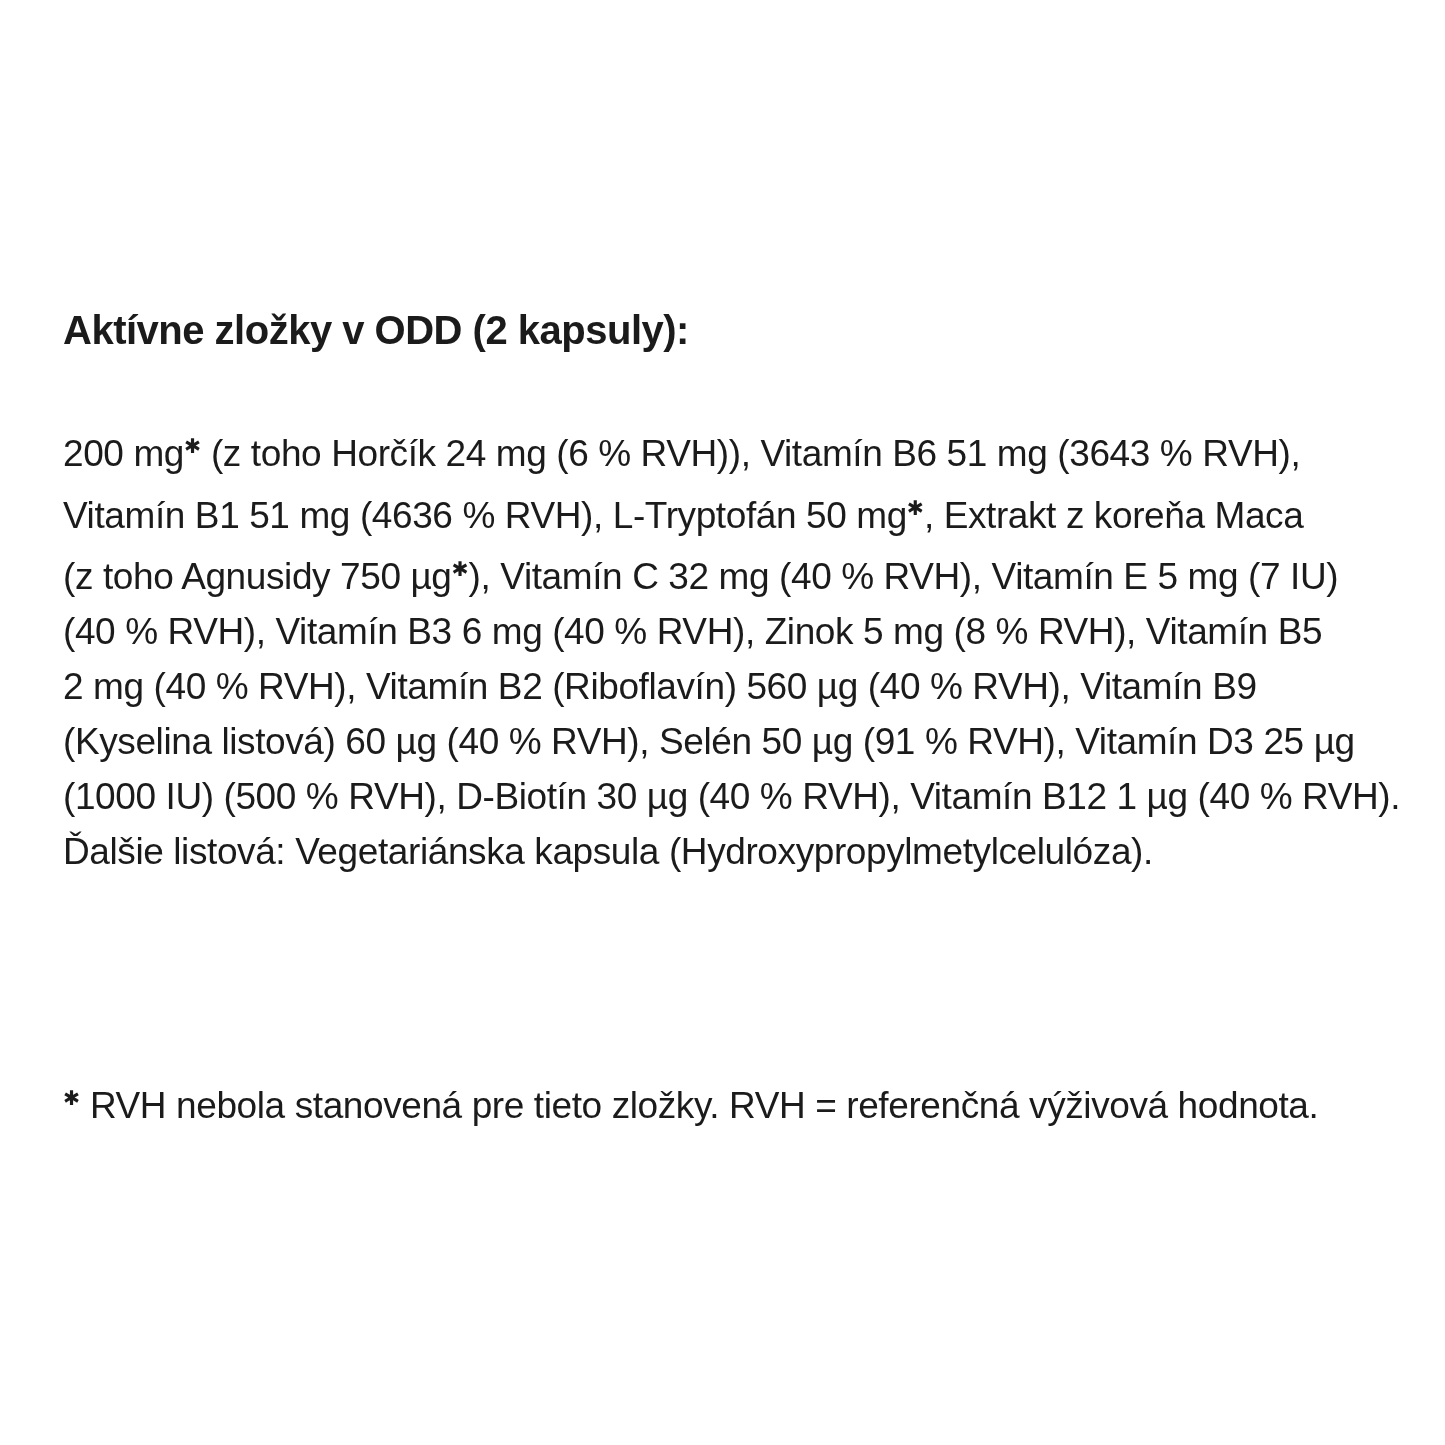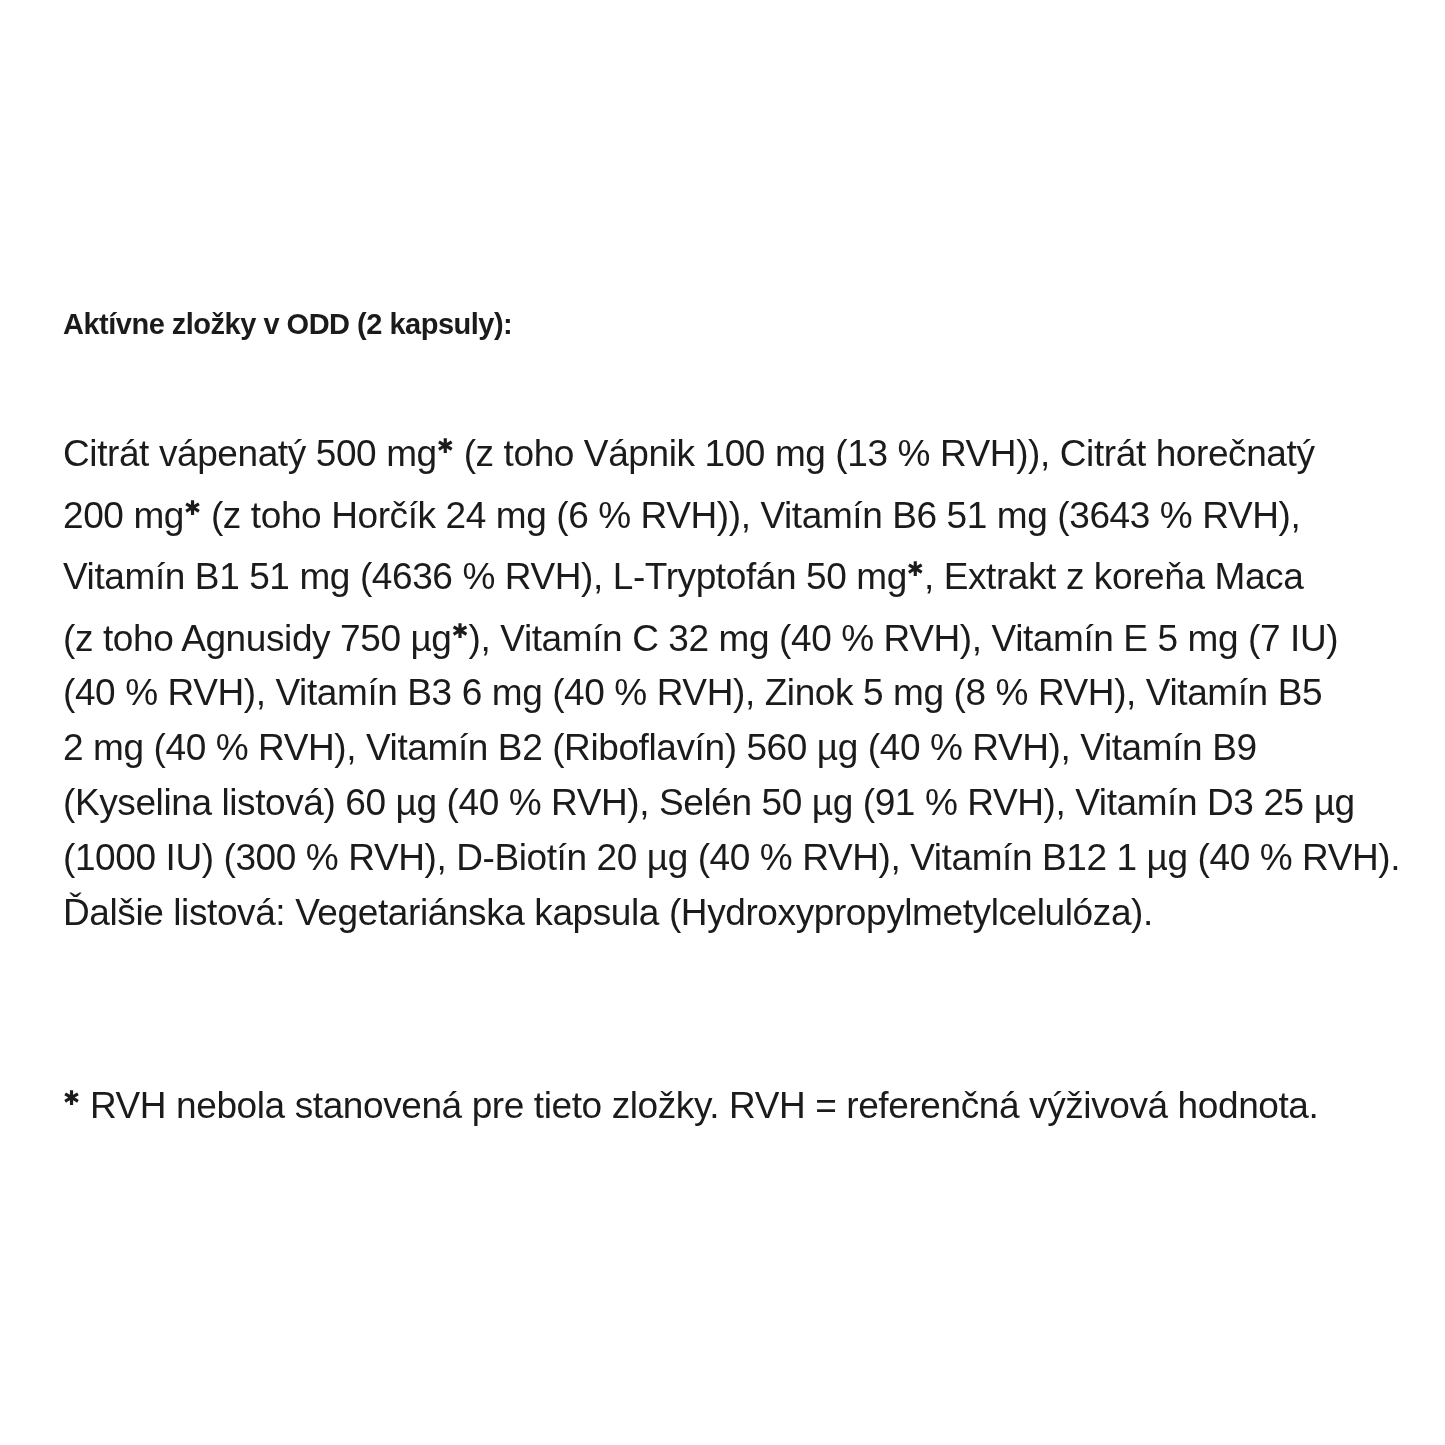--- a/index.html
+++ b/index.html
@@ -9,21 +9,21 @@
     height: 1445px;
     background: #ffffff;
     font-family: "Liberation Sans", sans-serif;
     color: #1b1b1b;
     overflow: hidden;
   }
   .heading {
     position: absolute;
     left: 63px;
     top: 308px;
-    font-size: 29px;
+    font-size: 40px;
     font-weight: 700;
     letter-spacing: -0.5px;
     white-space: pre;
   }
   .ingredients {
     position: absolute;
     left: 63px;
     top: 419px;
     font-size: 37px;
     line-height: 55px;
@@ -46,26 +46,25 @@
   }
 </style>
 </head>
 <body>
 
 <div class="page">
 
   <div class="heading">Aktívne zložky v ODD (2 kapsuly):</div>
 
   <div class="ingredients">
-    <div class="line">Citrát vápenatý 500 mg<span class="sup-star">✱</span> (z toho Vápnik 100 mg (13 % RVH)), Citrát horečnatý</div>
     <div class="line">200 mg<span class="sup-star">✱</span> (z toho Horčík 24 mg (6 % RVH)), Vitamín B6 51 mg (3643 % RVH),</div>
     <div class="line">Vitamín B1 51 mg (4636 % RVH), L-Tryptofán 50 mg<span class="sup-star">✱</span>, Extrakt z koreňa Maca</div>
     <div class="line">(z toho Agnusidy 750 µg<span class="sup-star">✱</span>), Vitamín C 32 mg (40 % RVH), Vitamín E 5 mg (7 IU)</div>
     <div class="line">(40 % RVH), Vitamín B3 6 mg (40 % RVH), Zinok 5 mg (8 % RVH), Vitamín B5</div>
     <div class="line">2 mg (40 % RVH), Vitamín B2 (Riboflavín) 560 µg (40 % RVH), Vitamín B9</div>
     <div class="line">(Kyselina listová) 60 µg (40 % RVH), Selén 50 µg (91 % RVH), Vitamín D3 25 µg</div>
-    <div class="line">(1000 IU) (300 % RVH), D-Biotín 20 µg (40 % RVH), Vitamín B12 1 µg (40 % RVH).</div>
+    <div class="line">(1000 IU) (500 % RVH), D-Biotín 30 µg (40 % RVH), Vitamín B12 1 µg (40 % RVH).</div>
     <div class="line">Ďalšie listová: Vegetariánska kapsula (Hydroxypropylmetylcelulóza).</div>
   </div>
 
   <div class="footnote"><span class="sup-star">✱</span> RVH nebola stanovená pre tieto zložky. RVH = referenčná výživová hodnota.</div>
 
 </div>
 
 </body></html>

